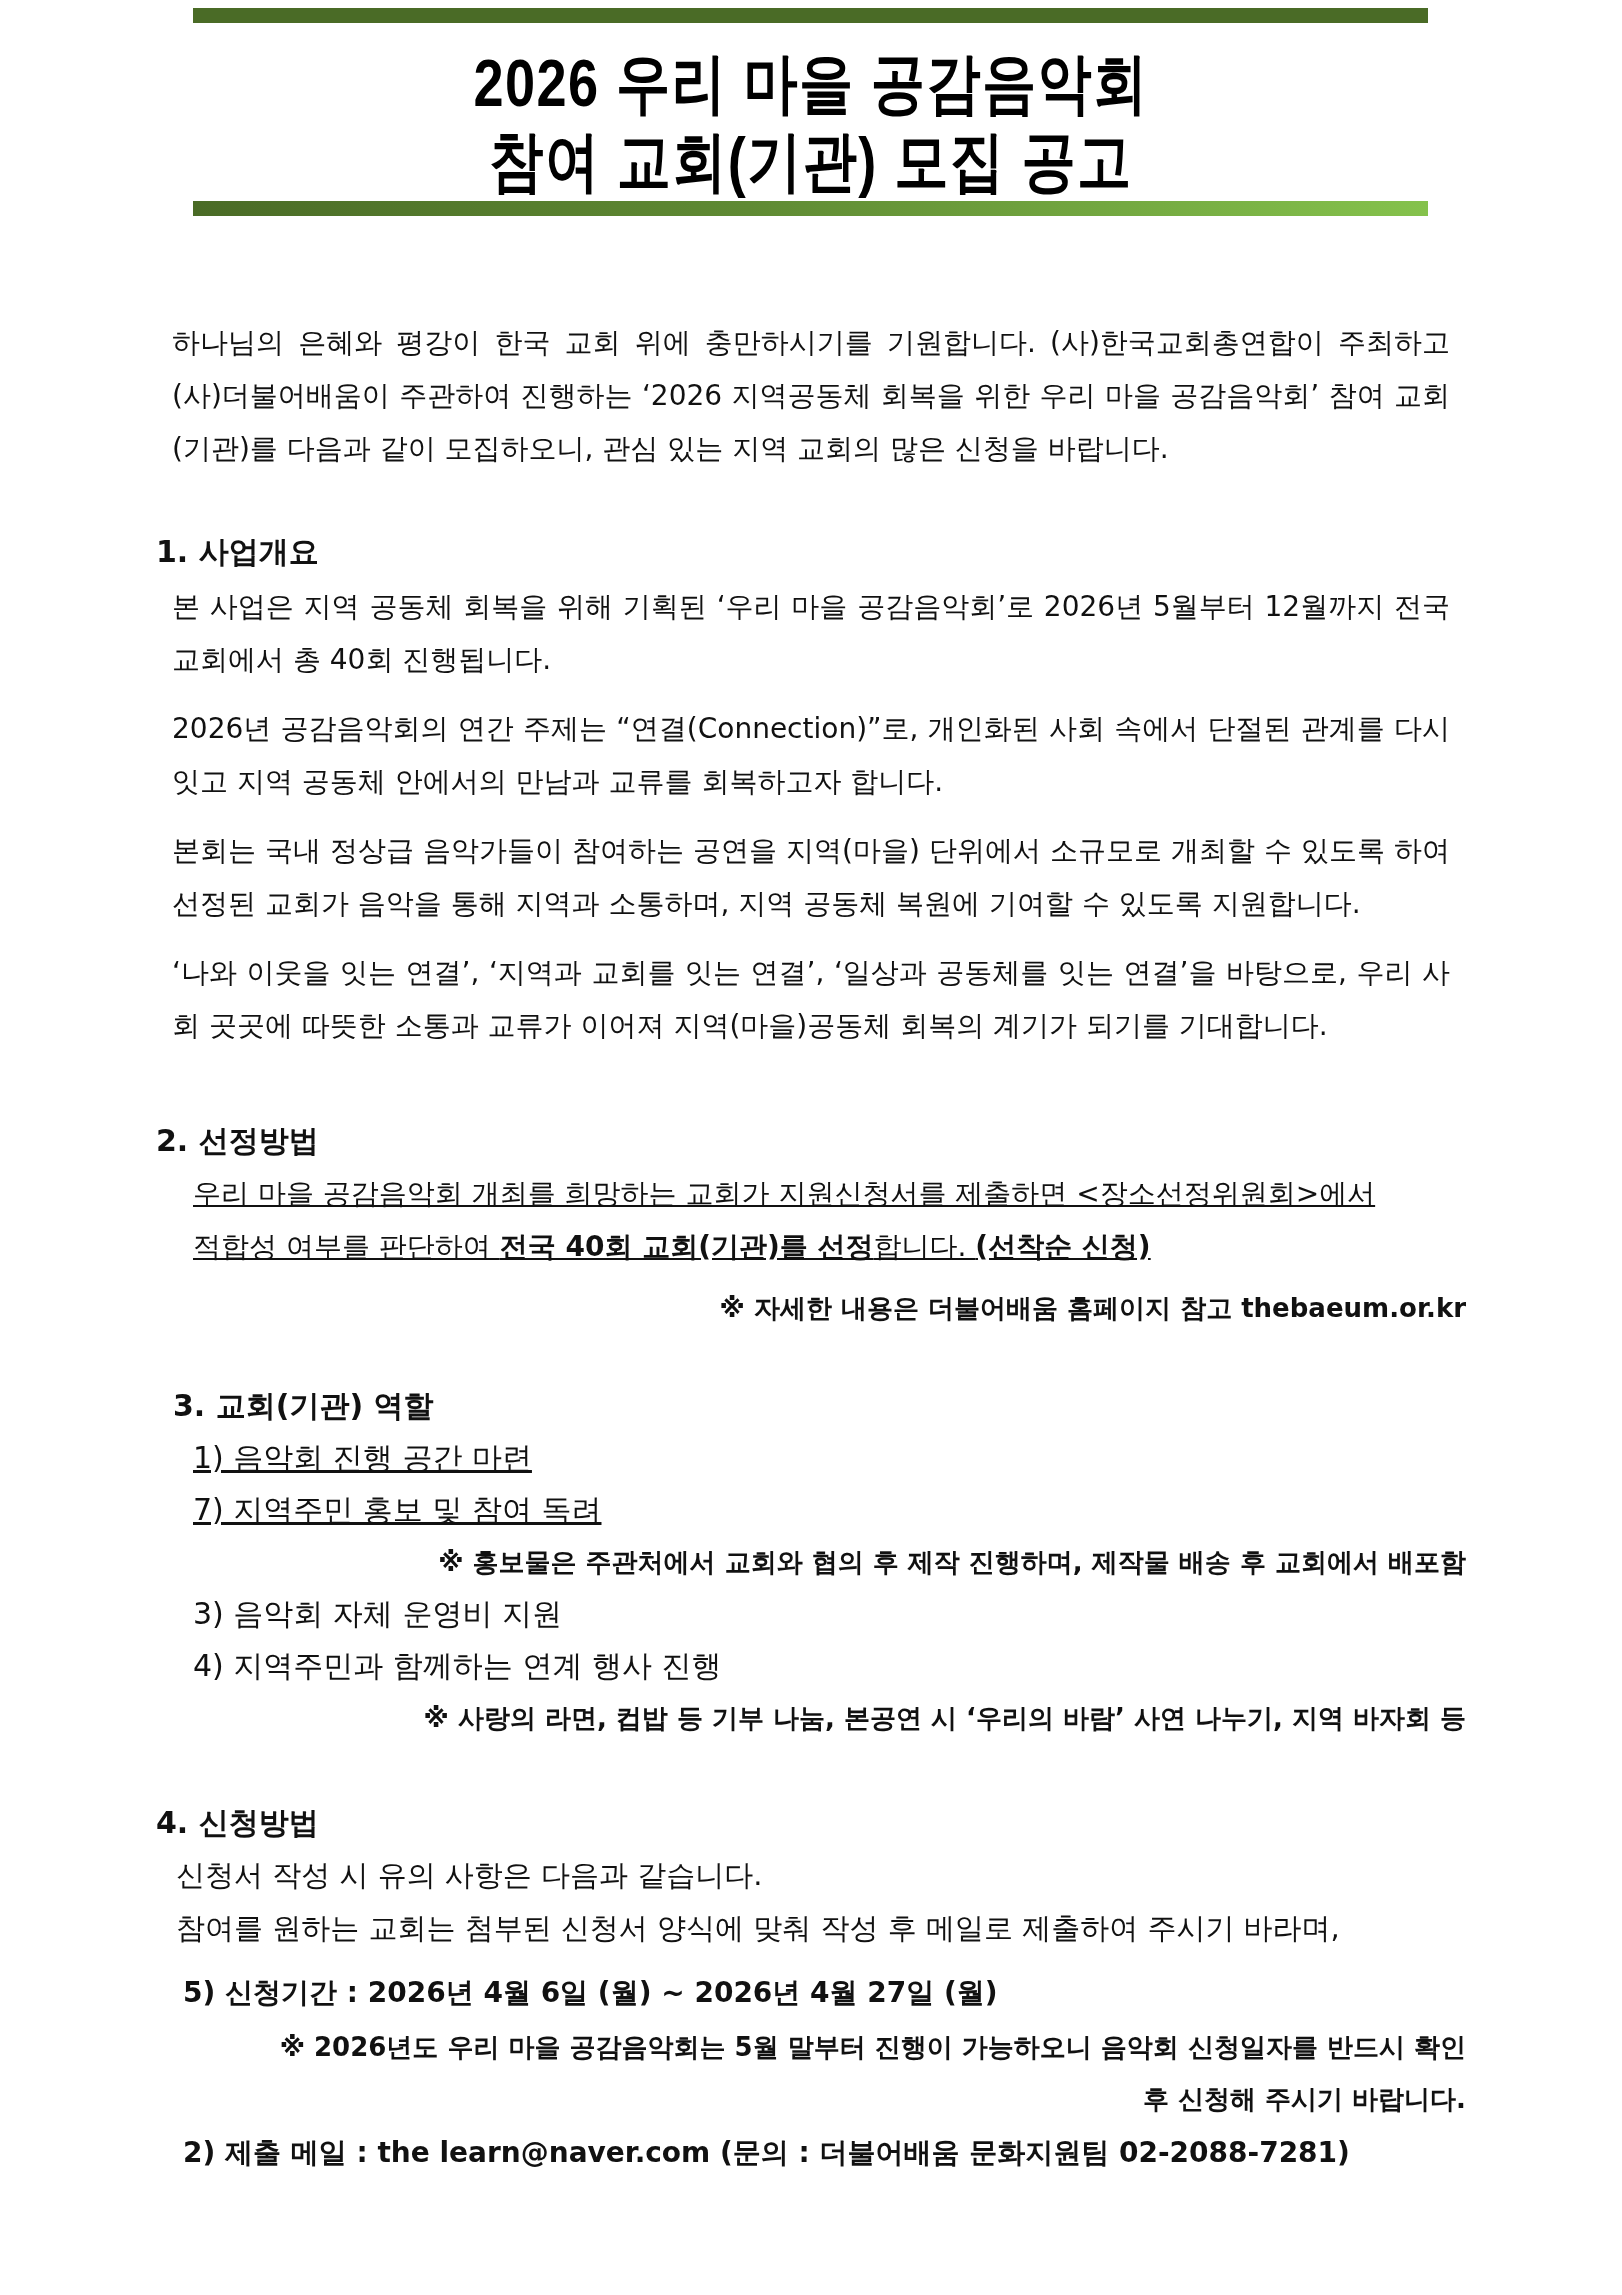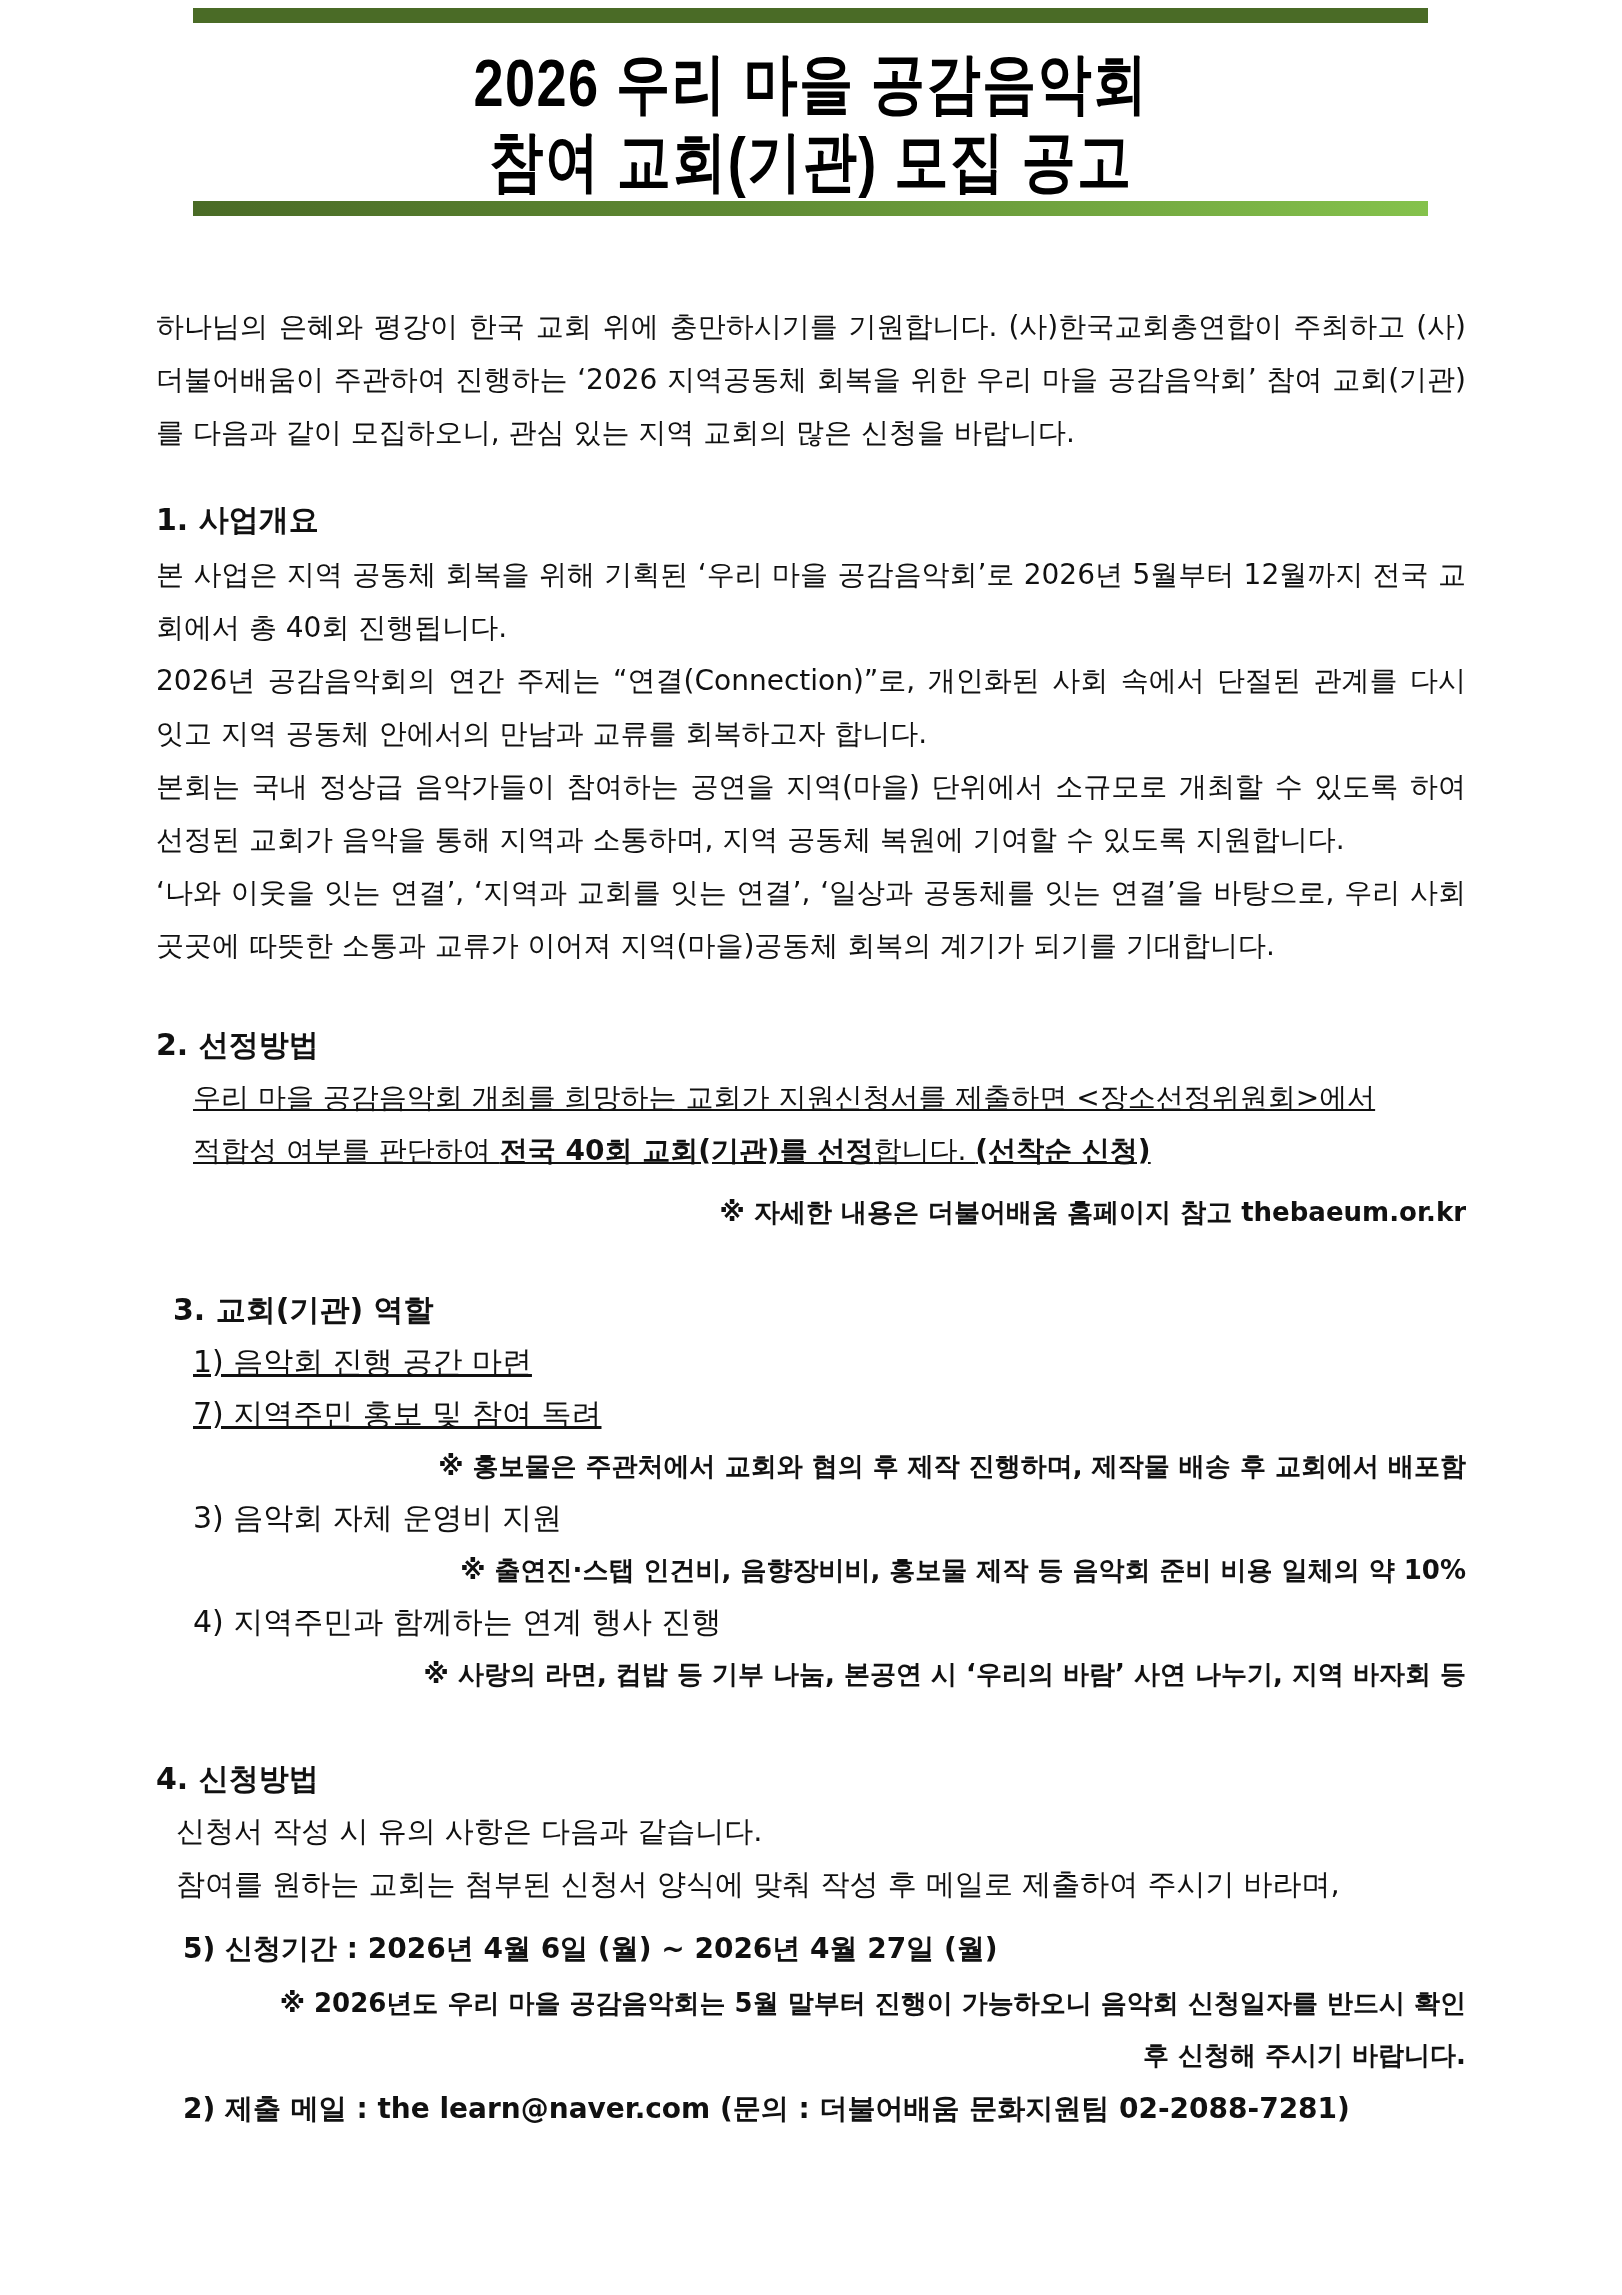--- a/index.html
+++ b/index.html
@@ -23,21 +23,21 @@
       transform: scaleX(0.82); transform-origin: center;
       color: #000;
     }
     .t1 { top: 39px; }
     .t2 { top: 117px; }
 
     .content {
       position: absolute; left: 156px; top: 300px; width: 1310px;
       font-size: 28px; line-height: 53px;
     }
-    .para { text-align: justify; text-align-last: left; margin: 0; }
+    .para { text-align: justify; text-align-last: left; margin: 16px; }
     .h {
       font-weight: bold; font-size: 30px; margin: 0; line-height: 53px;
     }
     .gap { height: 34px; }
     .indent1 { padding-left: 37px; text-decoration: underline; }
     .indent2 { padding-left: 25px; }
     .note-b { font-weight: bold; font-size: 26px; text-align: right; }
     .item { font-size: 30px; line-height: 52px; }
     .bold { font-weight: bold; }
   </style>
@@ -75,21 +75,20 @@
   </section>
 
   <div class="gap" style="height:47px"></div>
 
   <section style="padding-left:17px">
     <p class="h">3. 교회(기관) 역할</p>
     <div class="item indent1" style="padding-left:20px">1) 음악회 진행 공간 마련</div>
     <div class="item indent1" style="padding-left:20px">7) 지역주민 홍보 및 참여 독려</div>
     <div class="note-b" style="padding-left:20px; line-height:52px">※ 홍보물은 주관처에서 교회와 협의 후 제작 진행하며, 제작물 배송 후 교회에서 배포함</div>
     <div class="item" style="padding-left:20px">3) 음악회 자체 운영비 지원</div>
-    <div class="note-b" style="padding-left:20px; line-height:52px">※ 출연진·스탭 인건비, 음향장비비, 홍보물 제작 등 음악회 준비 비용 일체의 약 10%</div>
     <div class="item" style="padding-left:20px">4) 지역주민과 함께하는 연계 행사 진행</div>
     <div class="note-b" style="padding-left:20px; line-height:52px">※ 사랑의 라면, 컵밥 등 기부 나눔, 본공연 시 ‘우리의 바람’ 사연 나누기, 지역 바자회 등</div>
   </section>
 
   <div class="gap" style="height:52px"></div>
 
   <section>
     <p class="h">4. 신청방법</p>
     <p class="para" style="margin:0; padding-left:20px; font-size:29px">신청서 작성 시 유의 사항은 다음과 같습니다.</p>
     <p class="para" style="margin:0; padding-left:20px; font-size:29px">참여를 원하는 교회는 첨부된 신청서 양식에 맞춰 작성 후 메일로 제출하여 주시기 바라며,</p>

